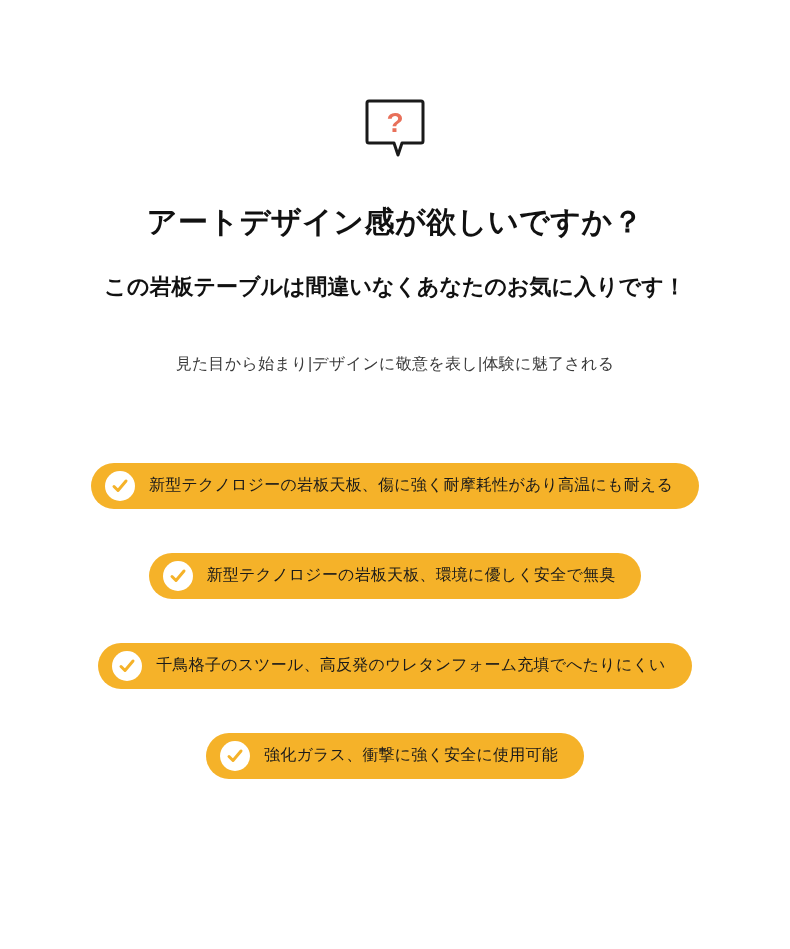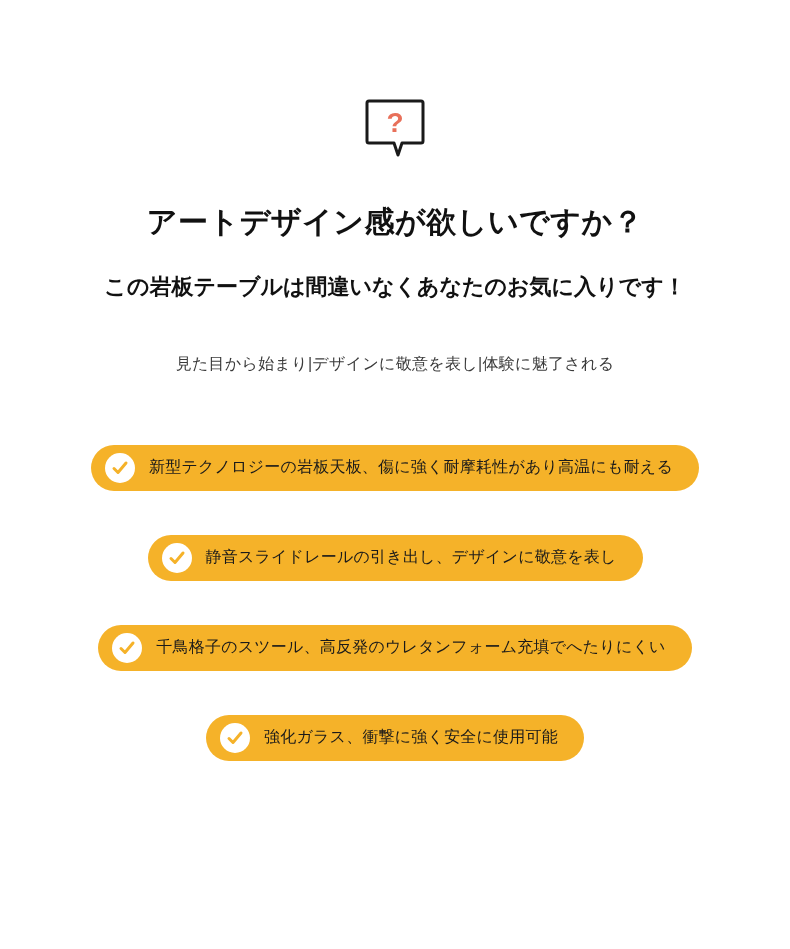--- a/index.html
+++ b/index.html
@@ -58,21 +58,21 @@
     margin-top: 52px;
     font-size: 16px;
     font-weight: normal;
     text-align: center;
     color: #3a3a3a;
     letter-spacing: 0.3px;
   }
 
   
   .features {
-    margin-top: 70px;
+    margin-top: 88px;
     width: 100%;
     display: flex;
     flex-direction: column;
     align-items: center;
   }
   .pill {
     display: flex;
     align-items: center;
     background: #f5b229;
     border-radius: 40px;
@@ -134,21 +134,21 @@
       </span>
       <span class="pill-text">新型テクノロジーの岩板天板、傷に強く耐摩耗性があり高温にも耐える</span>
     </div>
 
     <div class="pill">
       <span class="check-badge">
         <svg width="20" height="20" viewBox="0 0 20 20" xmlns="http://www.w3.org/2000/svg">
           <path d="M4 10.5 L8 14.5 L16 5" fill="none" stroke="#f5b229" stroke-width="3" stroke-linecap="round" stroke-linejoin="round"></path>
         </svg>
       </span>
-      <span class="pill-text">静音スライドレールの引き出し、デザインに敬意を表し</span>
+      <span class="pill-text">新型テクノロジーの岩板天板、環境に優しく安全で無臭</span>
     </div>
 
     <div class="pill">
       <span class="check-badge">
         <svg width="20" height="20" viewBox="0 0 20 20" xmlns="http://www.w3.org/2000/svg">
           <path d="M4 10.5 L8 14.5 L16 5" fill="none" stroke="#f5b229" stroke-width="3" stroke-linecap="round" stroke-linejoin="round"></path>
         </svg>
       </span>
       <span class="pill-text">千鳥格子のスツール、高反発のウレタンフォーム充填でへたりにくい</span>
     </div>

